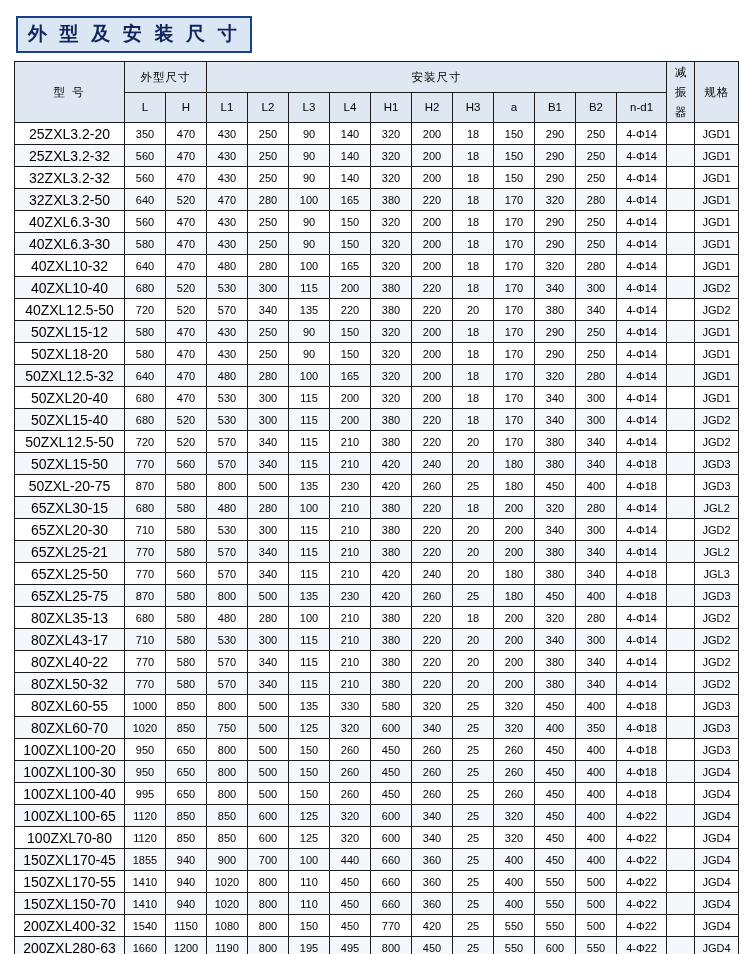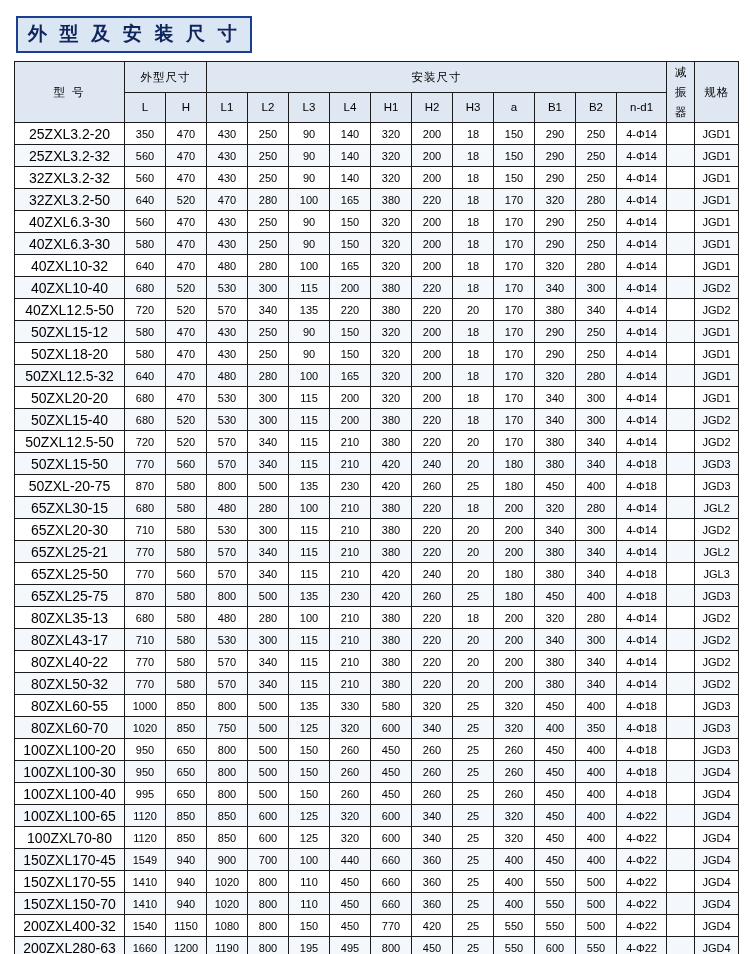--- a/index.html
+++ b/index.html
@@ -371,21 +371,21 @@
           <td>200</td>
           <td>18</td>
           <td>170</td>
           <td>320</td>
           <td>280</td>
           <td>4-Φ14</td>
           <td></td>
           <td>JGD1</td>
         </tr>
         <tr>
-          <td class="model">50ZXL20-20</td>
+          <td class="model">50ZXL20-40</td>
           <td>680</td>
           <td>470</td>
           <td>530</td>
           <td>300</td>
           <td>115</td>
           <td>200</td>
           <td>320</td>
           <td>200</td>
           <td>18</td>
           <td>170</td>
@@ -750,21 +750,21 @@
           <td>25</td>
           <td>320</td>
           <td>450</td>
           <td>400</td>
           <td>4-Φ22</td>
           <td></td>
           <td>JGD4</td>
         </tr>
         <tr>
           <td class="model">150ZXL170-45</td>
-          <td>1549</td>
+          <td>1855</td>
           <td>940</td>
           <td>900</td>
           <td>700</td>
           <td>100</td>
           <td>440</td>
           <td>660</td>
           <td>360</td>
           <td>25</td>
           <td>400</td>
           <td>450</td>

